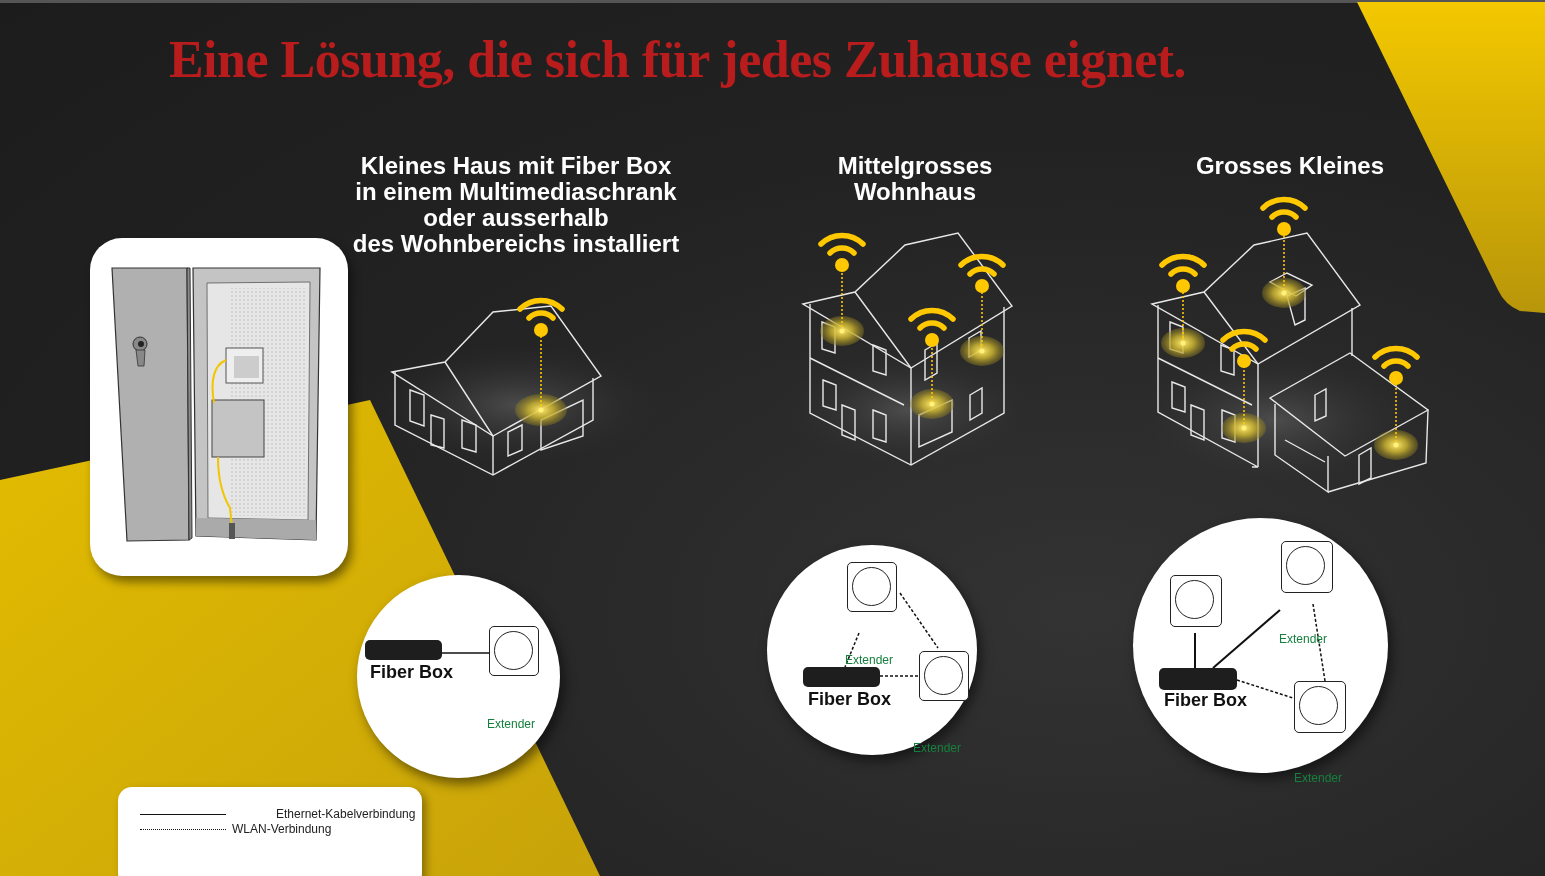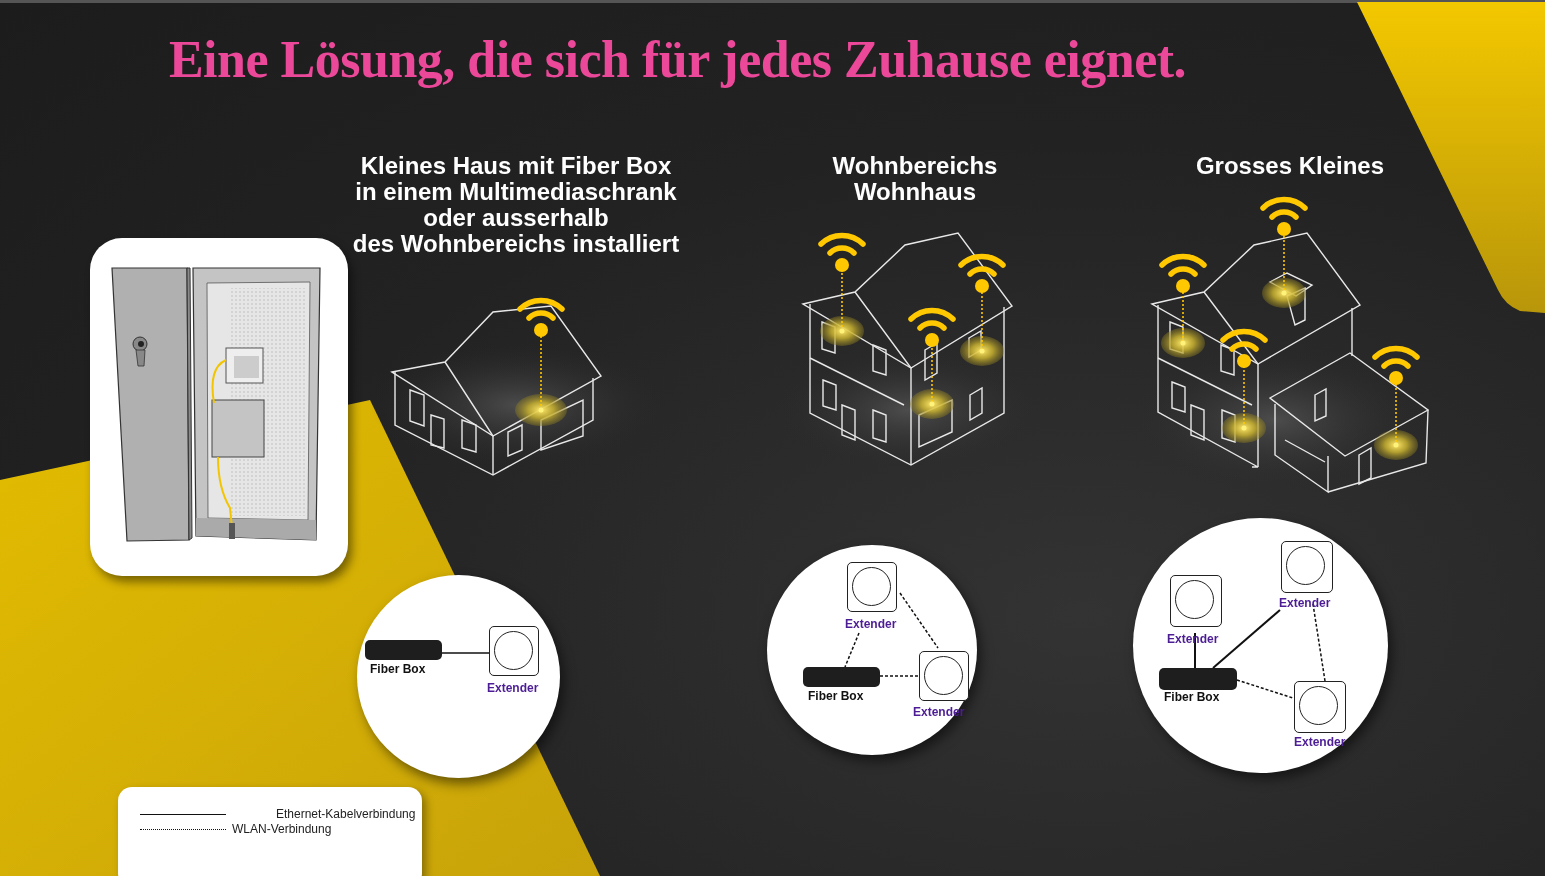--- a/index.html
+++ b/index.html
@@ -1,31 +1,31 @@
 <!DOCTYPE html>
 <html><head>
   <meta charset="utf-8">
   <style>
     html, body { margin:0; padding:0; }
     body { width:1545px; height:876px; overflow:hidden; position:relative;
       background: radial-gradient(ellipse at 70% 70%, #333 0%, #222 55%, #1c1c1c 100%);
       font-family: "Liberation Sans", sans-serif; }
     .bg-svg { position:absolute; left:0; top:0; width:1545px; height:876px; }
     .title { position:absolute; left:0; top:30px; width:1355px; text-align:center;
-      font-family: "Liberation Serif", serif; font-weight:bold; font-size:52px; color:#ec4899;
+      font-family: "Liberation Serif", serif; font-weight:bold; font-size:52px; color:#b91c1c;
       letter-spacing:-0.5px; }
     .heading { position:absolute; color:#fff; font-weight:bold; font-size:24px; line-height:26px; text-align:center; white-space:pre-line; }
     .cabinet-card { position:absolute; left:90px; top:238px; width:258px; height:338px; background:#fff; border-radius:32px;
       box-shadow: 4px 6px 10px rgba(0,0,0,0.45); }
     .circle { position:absolute; background:#fff; border-radius:50%; box-shadow: 4px 6px 12px rgba(0,0,0,0.5); }
     .fiberbox { position:absolute; background:#1e1e1e; border-radius:5px; }
     .ext { position:absolute; width:50px; height:50px; border:1.5px solid #222; border-radius:5px; background:#fff; box-sizing:border-box; }
     .ext::after { content:""; position:absolute; left:4px; top:4px; width:39px; height:39px; border:1px solid #222; border-radius:50%; box-sizing:border-box; }
-    .dlabel { position:absolute; color:#4c1d95; font-weight:bold; font-size:12px; white-space:nowrap; }
-    .fblabel { position:absolute; color:#111; font-weight:bold; font-size:12px; white-space:nowrap; }
+    .dlabel { position:absolute; color:#15803d; font-weight:normal; font-size:12px; white-space:nowrap;margin-top:36px; }
+    .fblabel { position:absolute; color:#111; font-weight:bold; font-size:18px; white-space:nowrap; }
     .legend { position:absolute; left:118px; top:787px; width:304px; height:100px; background:#fff; border-radius:14px;
       box-shadow: 4px 4px 8px rgba(0,0,0,0.35); }
     .legend-row { position:absolute; left:22px; font-size:12px; color:#222; display:flex; align-items:center; }
     .legend-line { width:86px; margin-right:6px; }
     .solid { border-top:1.5px solid #111; }
     .dotted { border-top:1.5px dotted #111; }
     .overlay { position:absolute; left:0; top:0; width:1545px; height:876px; pointer-events:none; }
   </style>
 </head>
 <body>
@@ -60,21 +60,21 @@
   <ellipse cx="908" cy="410" rx="135" ry="60" fill="url(#glow)" opacity="0.8"></ellipse>
   <ellipse cx="1275" cy="420" rx="148" ry="70" fill="url(#glow)" opacity="0.8"></ellipse>
 </svg>
 
 <div class="title">Eine Lösung, die sich für jedes Zuhause eignet.</div>
 
 <div class="heading" style="left:346px; top:153px; width:340px;">Kleines Haus mit Fiber Box
 in einem Multimediaschrank
 oder ausserhalb
  des Wohnbereichs installiert</div>
-<div class="heading" style="left:785px; top:153px; width:260px;">Wohnbereichs
+<div class="heading" style="left:785px; top:153px; width:260px;">Mittelgrosses
  Wohnhaus</div>
 <div class="heading" style="left:1140px; top:153px; width:300px;">Grosses Kleines</div>
 
 <div class="cabinet-card">
   <svg width="258" height="338" viewBox="0 0 258 338">
 
     <path d="M22 30 L97 30 L99 302 L37 303 Z" fill="#b0b0b0" stroke="#333" stroke-width="1.2"></path>
     <path d="M97 30 L100 30 L102 300 L99 302 Z" fill="#8a8a8a" stroke="#333" stroke-width="1"></path>
     <g>
       <circle cx="50" cy="106" r="7" fill="#888" stroke="#333"></circle>

